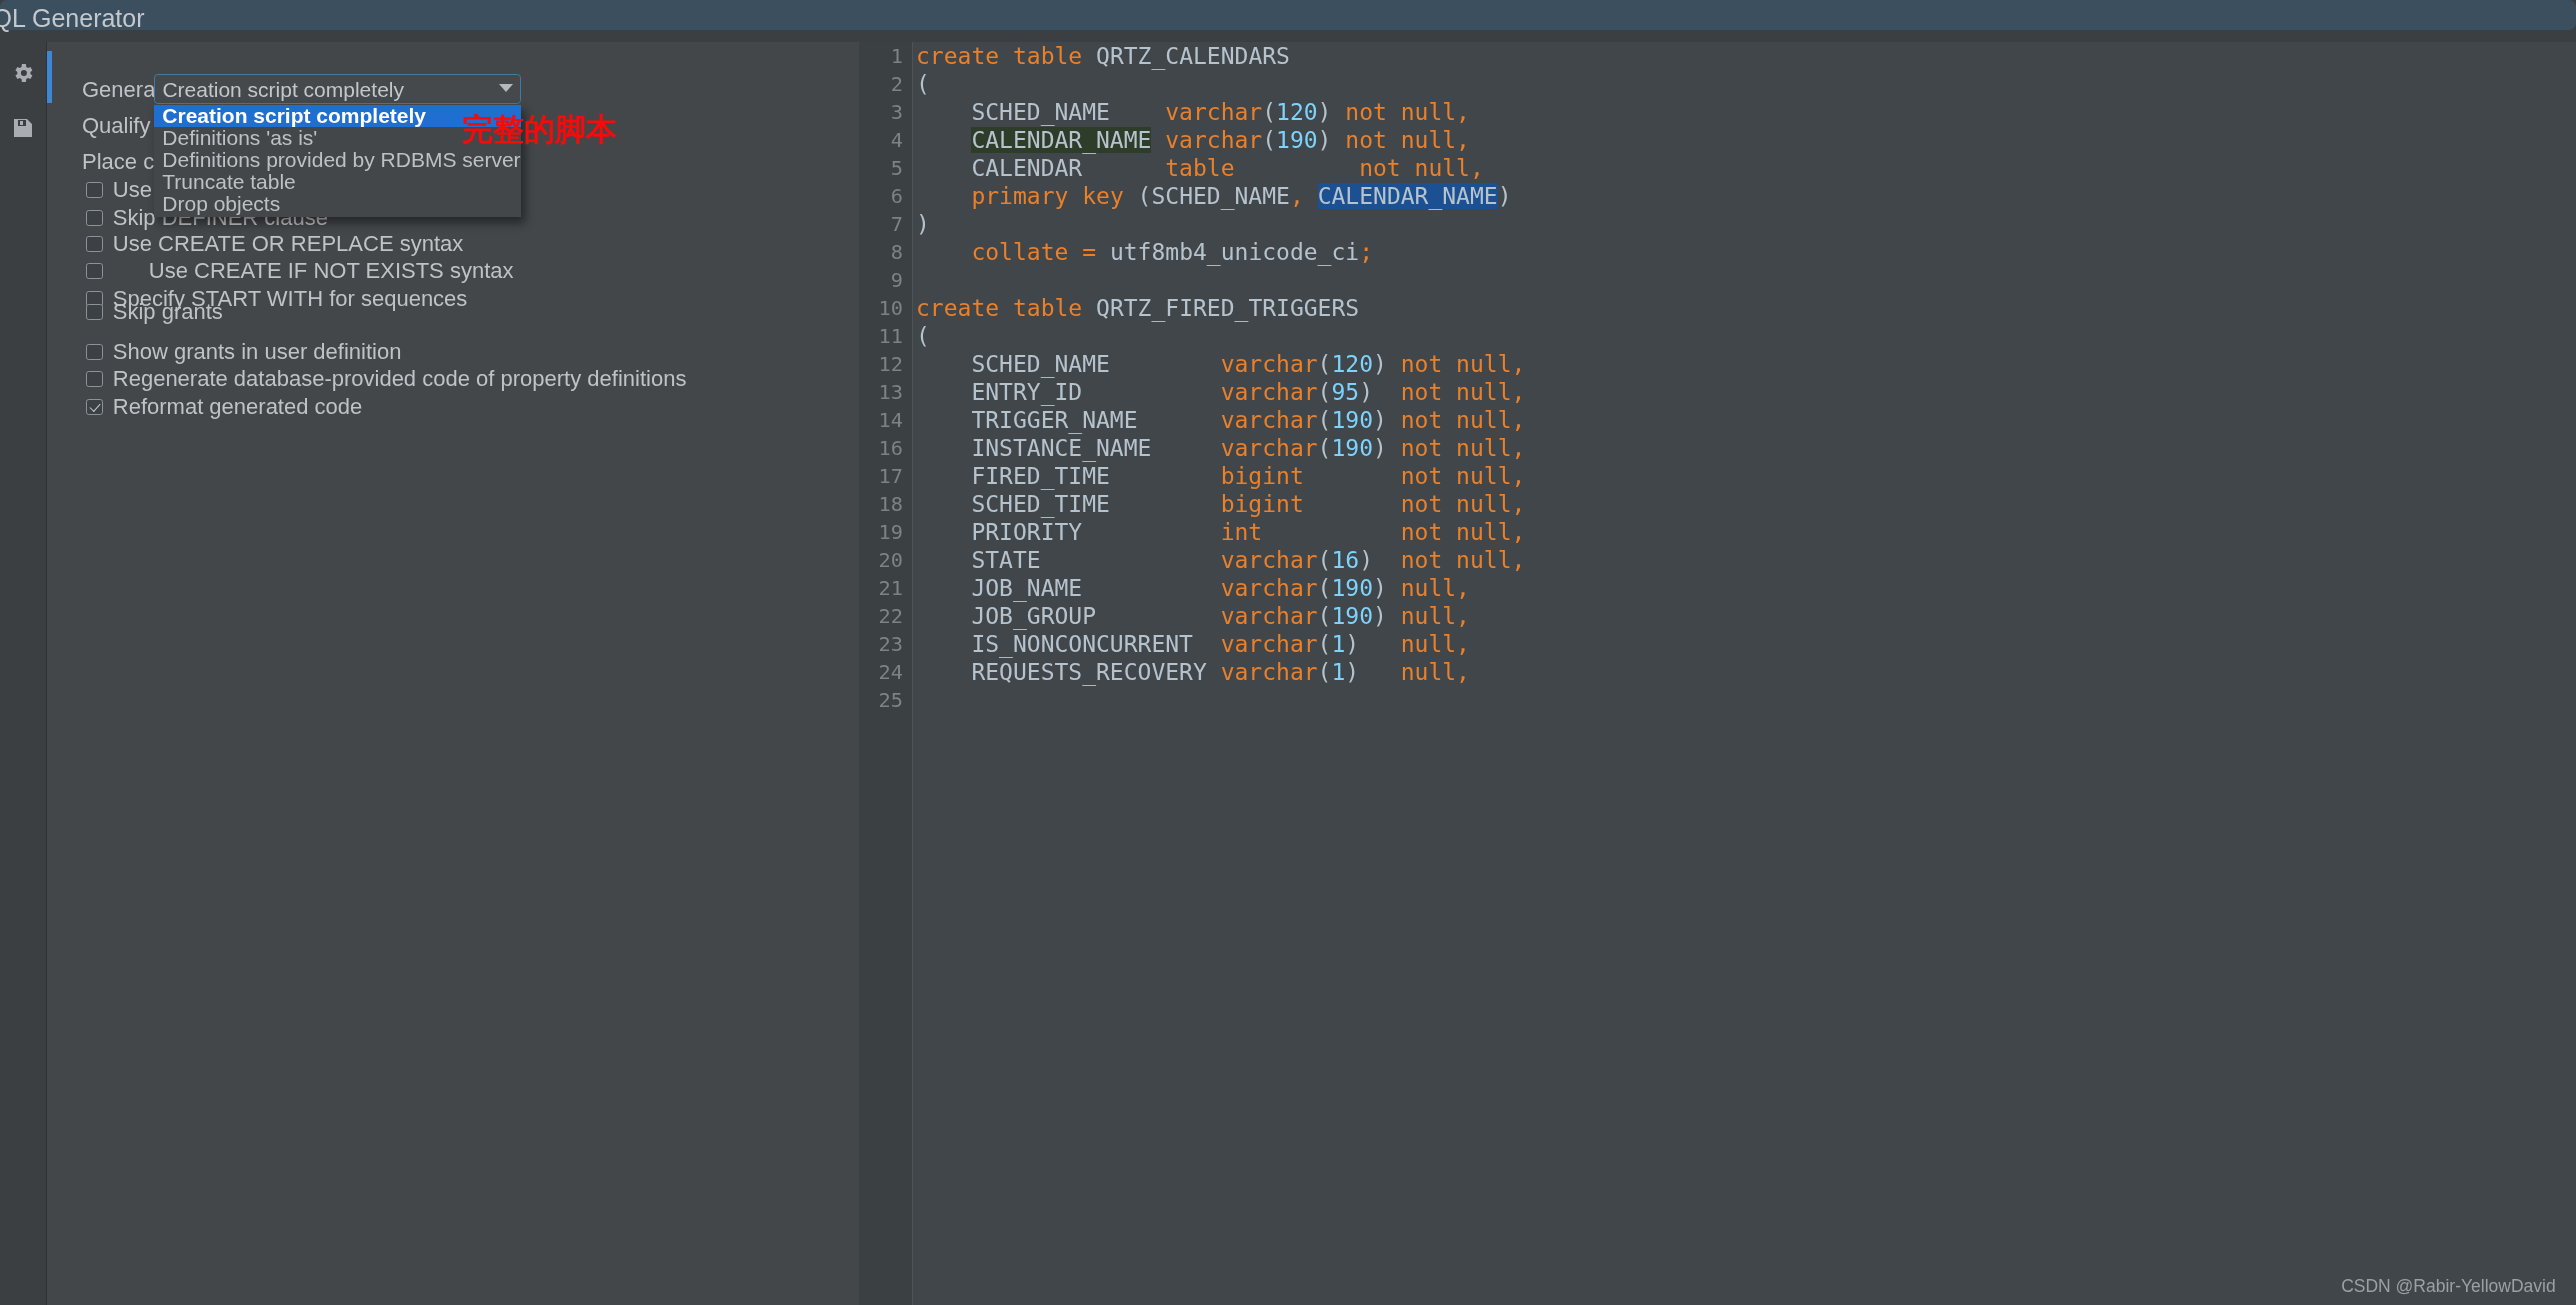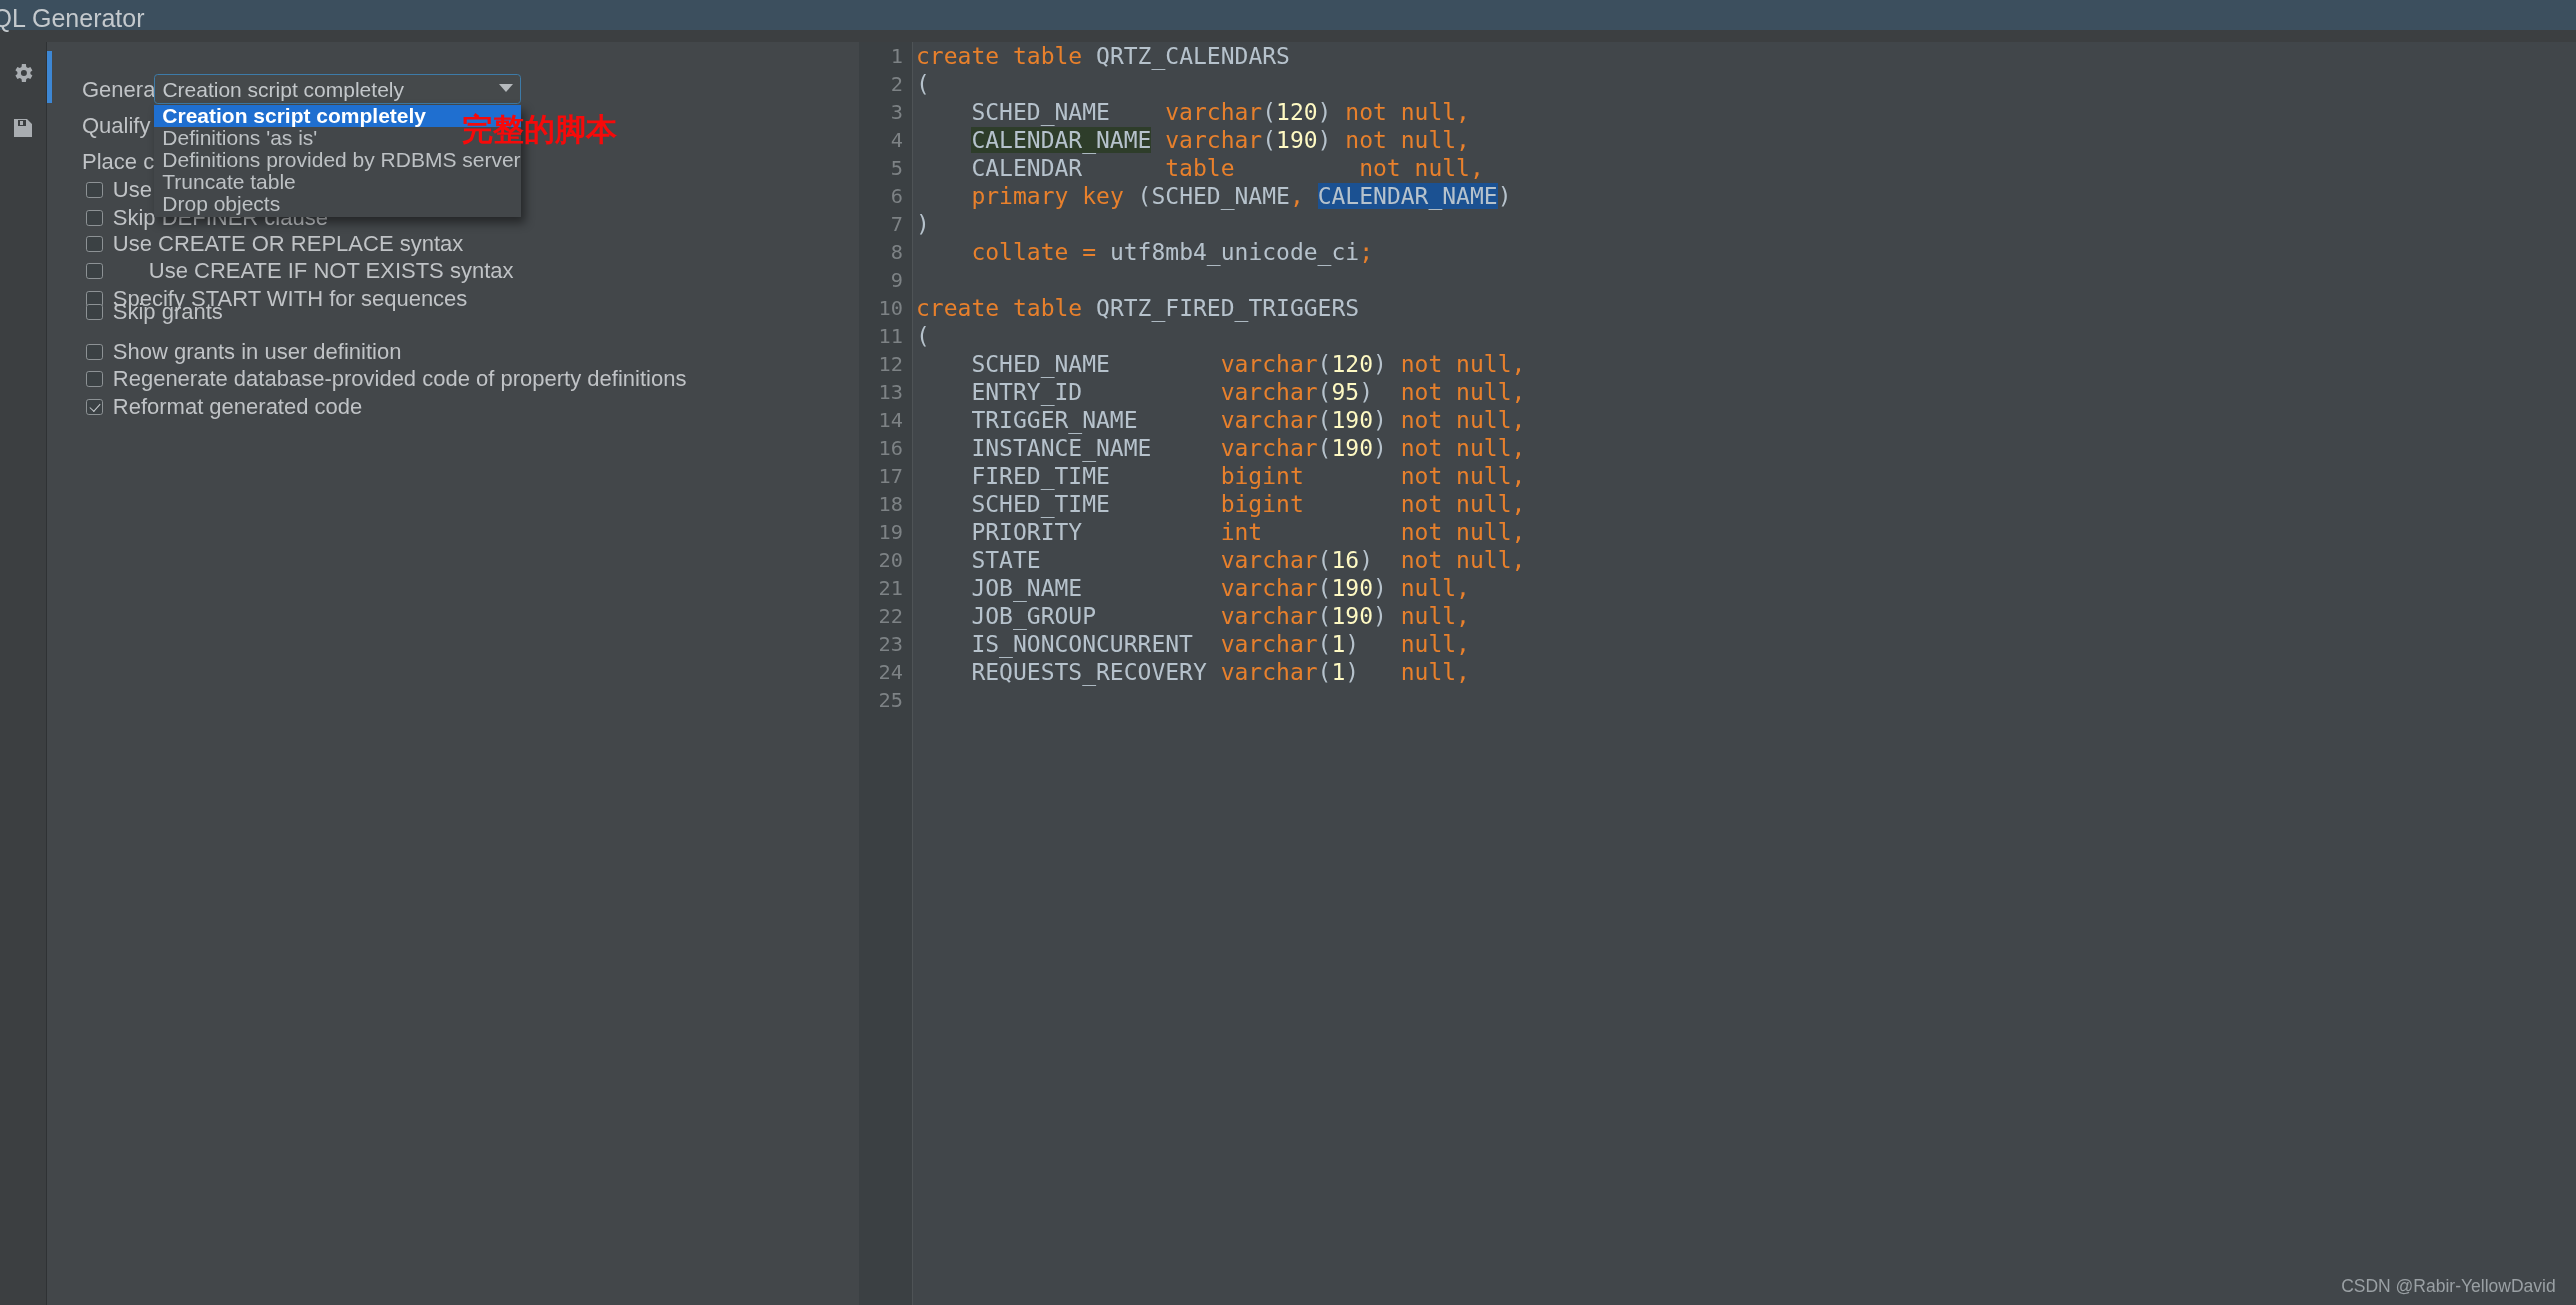--- a/index.html
+++ b/index.html
@@ -6,20 +6,21 @@
   body{
     width:2576px;height:1306px;overflow:hidden;position:relative;
     font-family:"Liberation Sans","DejaVu Sans",sans-serif;
     color:#bbbbbb;
   }
 
   
   #titlebar{
     position:absolute;left:0;top:0;width:2576px;height:30px;
     background:#3c4f5e;
+    border-radius:7px;
   }
   #titlebar .title{
     position:absolute;left:-7.4px;top:3.7px;
     font-size:25px;color:#c4c9cd;white-space:nowrap;
   }
 
   
   #toolstrip{
     position:absolute;left:0;top:42px;width:46px;height:1263px;
     background:#3c3f41;
@@ -119,21 +120,21 @@
     font-size:23px;line-height:28px;white-space:pre;
   }
   .line .num{
     position:absolute;left:0;width:44px;text-align:right;
     color:#7d8285;font-size:20.3px;
   }
   .line .code{
     position:absolute;left:57px;color:#b6c2cc;
   }
   .kw{color:#e8802c;}
-  .num-lit{color:#fef9c3;}
+  .num-lit{color:#7dd3fc;}
   .id{color:#b6c2cc;}
   .hl-green{background:#2e3d2a;}
   .hl-blue{background:#1b5192;}
 
   #annot{
     position:absolute;left:462px;top:109px;
     font-size:31px;color:#f60a0a;font-weight:bold;white-space:nowrap;
     z-index:40;
     font-family:"DejaVu Sans","Liberation Sans",sans-serif;
   }

